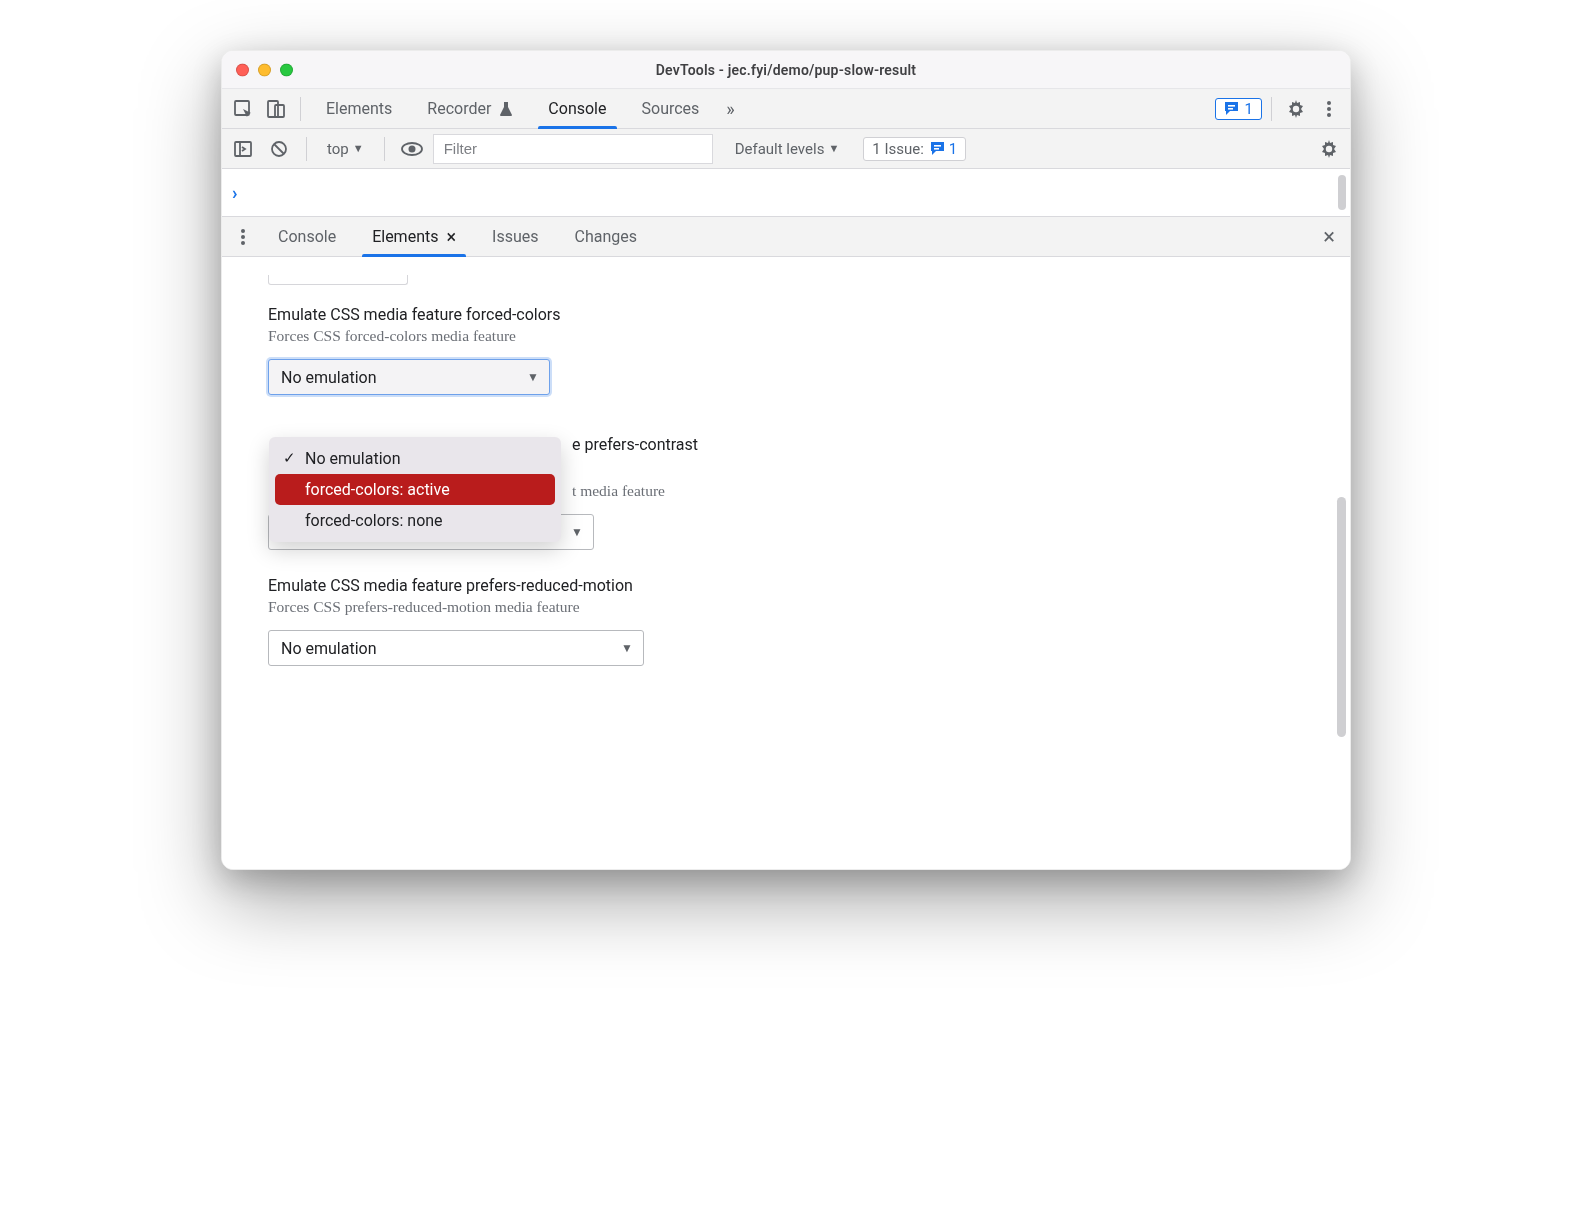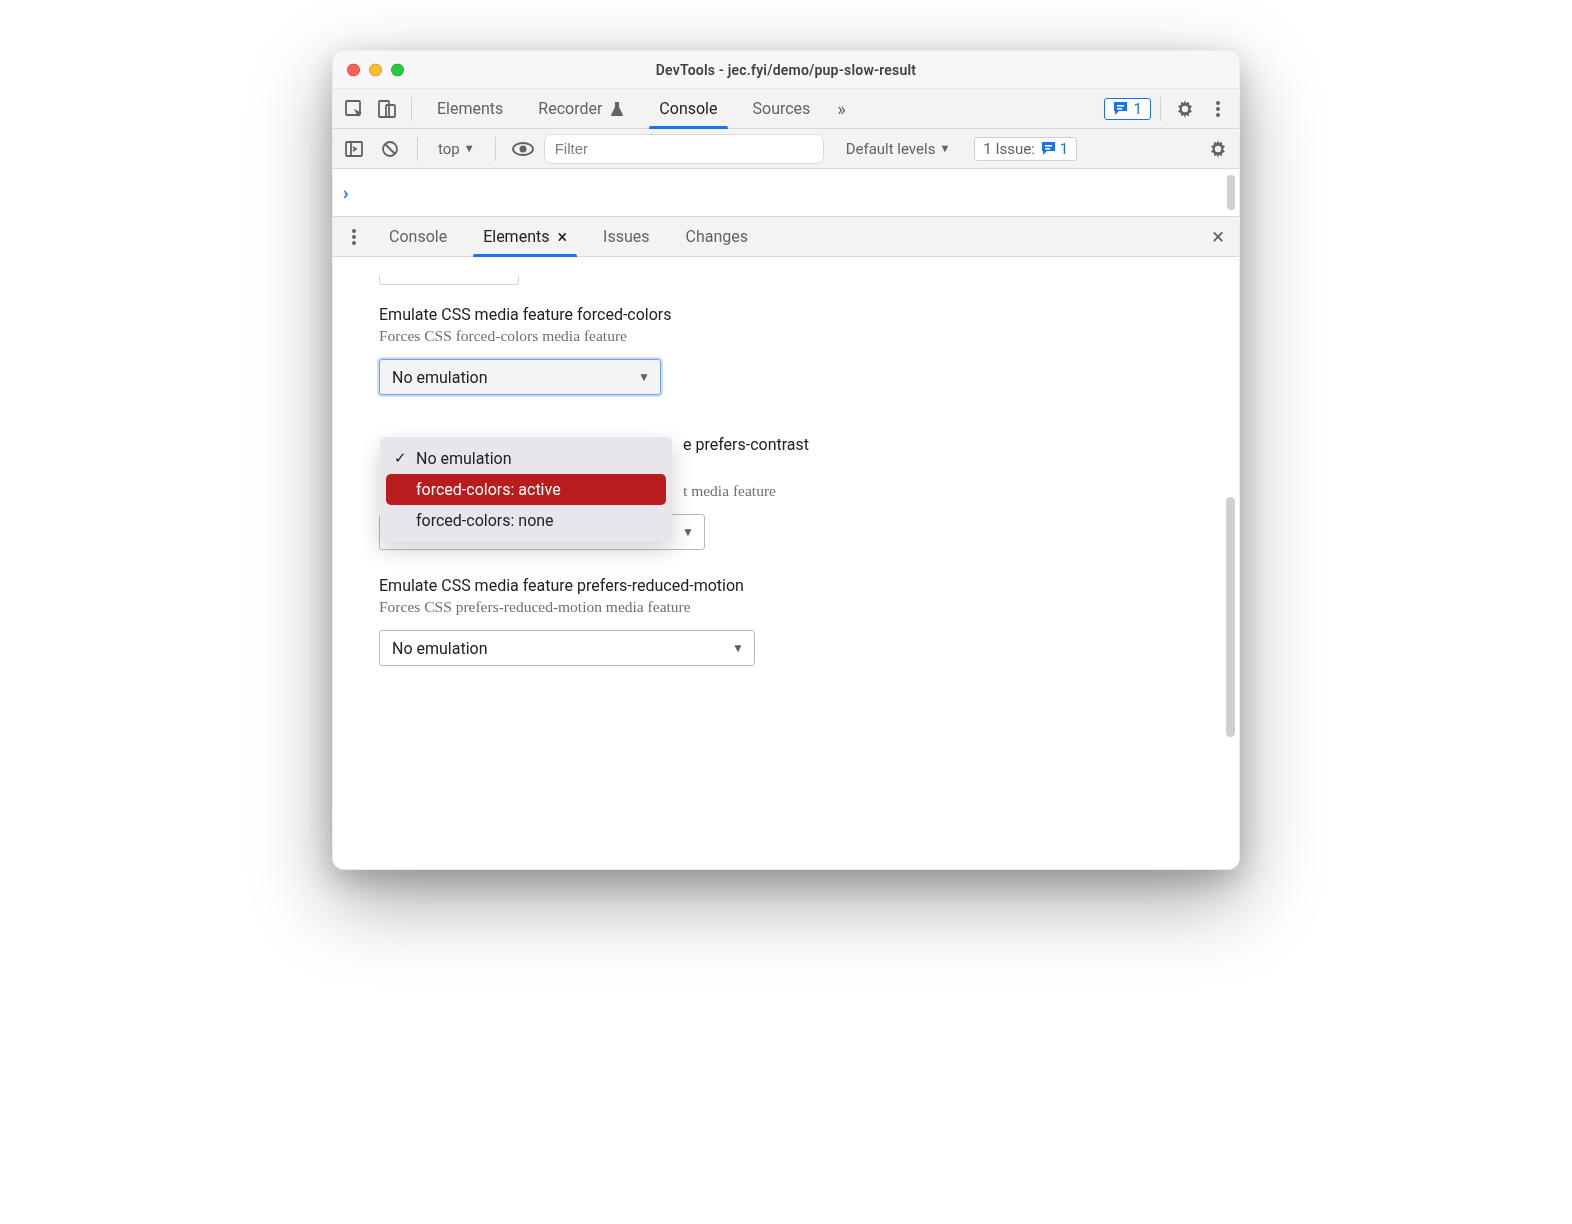--- a/index.html
+++ b/index.html
@@ -6,21 +6,21 @@
   html, body { height: 100%; }
   body {
     font-family: -apple-system, BlinkMacSystemFont, "Segoe UI", Roboto, Helvetica, Arial, sans-serif;
     background: #fff;
     display: flex;
     align-items: flex-start;
     justify-content: center;
     padding: 50px;
   }
   .window {
-    width: 908px;
+    width: 1130px;
     height: 820px;
     border-radius: 12px;
     background: #fff;
     box-shadow: 0 30px 80px rgba(0,0,0,0.35), 0 10px 30px rgba(0,0,0,0.2);
     overflow: hidden;
     display: flex;
     flex-direction: column;
     position: relative;
     border: 1px solid #ececec;
   }
@@ -107,21 +107,21 @@
     color:#5f6368;
     font-size:15px;
   }
   .toolbar .seg {
     display:flex; align-items:center; gap:4px;
     padding:0 8px; height:28px;
   }
   input.filter {
     width:280px; height:30px;
     border:1px solid #d9d9dd;
-    border-radius:8px;
+    border-radius:0;
     background:#fff;
     padding:9px 10px;
     font-size:15px;
     color:#333;
   }
   input.filter::placeholder { color:#7d7f84; }
   .issue-box {
     display:flex; align-items:center; gap:6px;
     border:1px solid #d0d0d4;
     background:#fff;

